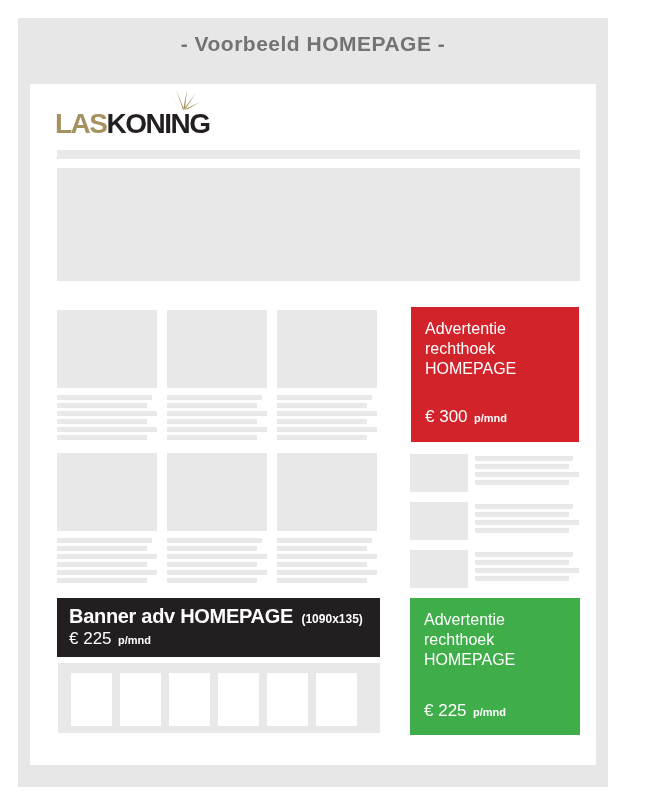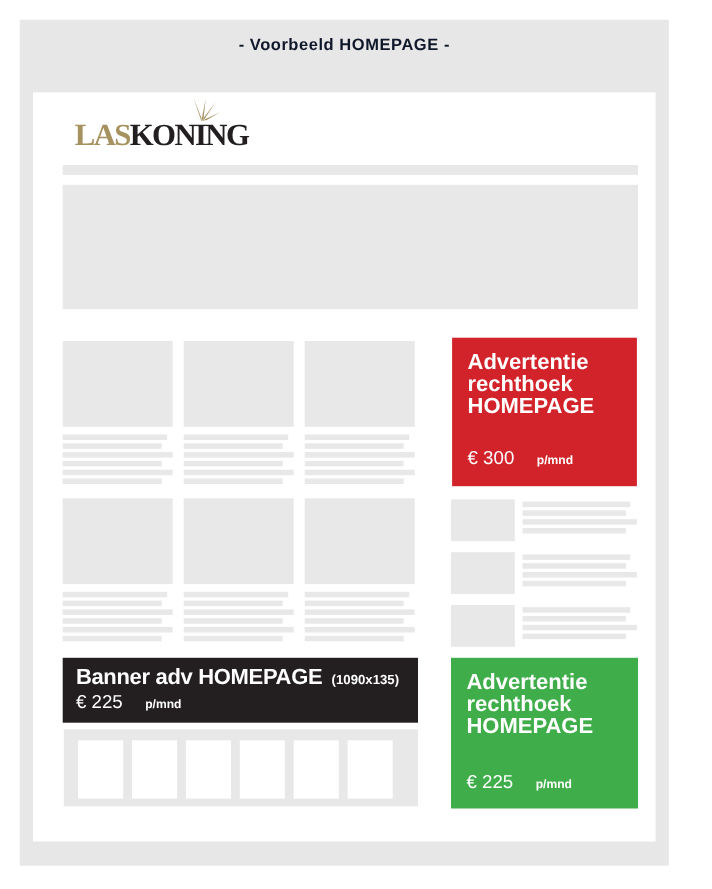--- a/index.html
+++ b/index.html
@@ -1,25 +1,25 @@
 <!DOCTYPE html>
 <html><head>
 <meta charset="utf-8">
 <style>
   html,body{margin:0;padding:0;background:#ffffff;}
   body{font-family:"Liberation Sans", sans-serif;}
   .stage{position:relative;width:647px;height:808px;background:#ffffff;overflow:hidden;}
   .panel{position:absolute;left:18px;top:18px;width:590px;height:769px;background:#e7e7e7;}
   .page-title{position:absolute;left:0;top:14px;width:100%;text-align:center;
-    font-size:15px;font-weight:bold;color:#0f172a;letter-spacing:.5px;}
+    font-size:21px;font-weight:bold;color:#737373;letter-spacing:.5px;}
   .page{position:absolute;left:12px;top:66px;width:566px;height:681px;background:#ffffff;}
 
   
-  .logo-text{position:absolute;left:38px;top:26px;font-size:28px;font-weight:bold;
-    letter-spacing:-1.5px;line-height:28px;white-space:nowrap;font-family:Liberation Serif, serif;}
+  .logo-text{position:absolute;left:25px;top:26px;font-size:28px;font-weight:bold;
+    letter-spacing:-1.5px;line-height:28px;white-space:nowrap;}
   .logo-las{color:#a6925f;}
   .logo-koning{color:#231f20;}
   .crown{position:absolute;left:136px;top:5px;width:34px;height:21px;}
 
   
   .navbar{position:absolute;left:27px;top:66px;width:523px;height:9px;background:#e8e8e8;}
   .hero{position:absolute;left:27px;top:84px;width:523px;height:113px;background:#e8e8e8;}
 
   .grid{position:absolute;left:27px;top:226px;width:321px;display:grid;
     grid-template-columns:repeat(3,100px);column-gap:10px;row-gap:13px;}
@@ -30,26 +30,26 @@
   .card-lines .line:nth-child(2){width:90%;}
   .card-lines .line:nth-child(3){width:100%;}
   .card-lines .line:nth-child(4){width:90%;}
   .card-lines .line:nth-child(5){width:100%;}
   .card-lines .line:nth-child(6){width:90%;}
 
   
   .ad-rect{position:absolute;box-sizing:border-box;color:#ffffff;}
   .ad-rect-top{left:381px;top:223px;width:168px;height:135px;padding:12px 10px 0 14px;}
   .ad-rect-bottom{left:380px;top:514px;width:170px;height:137px;padding:12px 10px 0 14px;}
-  .ad-line{font-size:20px;line-height:20px;font-weight:bold;}
+  .ad-line{font-size:16px;line-height:20px;font-weight:normal;}
   .price{white-space:nowrap;}
   .ad-rect-top .price{margin-top:28px;}
   .ad-rect-bottom .price{margin-top:31px;}
   .euro{font-size:17px;font-weight:normal;}
-  .unit{font-size:11px;font-weight:bold;margin-left:16px;}
+  .unit{font-size:11px;font-weight:bold;margin-left:2px;}
 
   .sidebar{position:absolute;left:380px;top:370px;width:170px;}
   .s-item{display:flex;margin-bottom:10px;}
   .s-img{width:58px;height:38px;background:#e8e8e8;flex:none;}
   .s-lines{margin-left:7px;width:104px;display:flex;flex-direction:column;gap:3px;padding-top:2px;}
   .s-lines .line:nth-child(1){width:94%;}
   .s-lines .line:nth-child(2){width:90%;}
   .s-lines .line:nth-child(3){width:100%;}
   .s-lines .line:nth-child(4){width:90%;}
 

